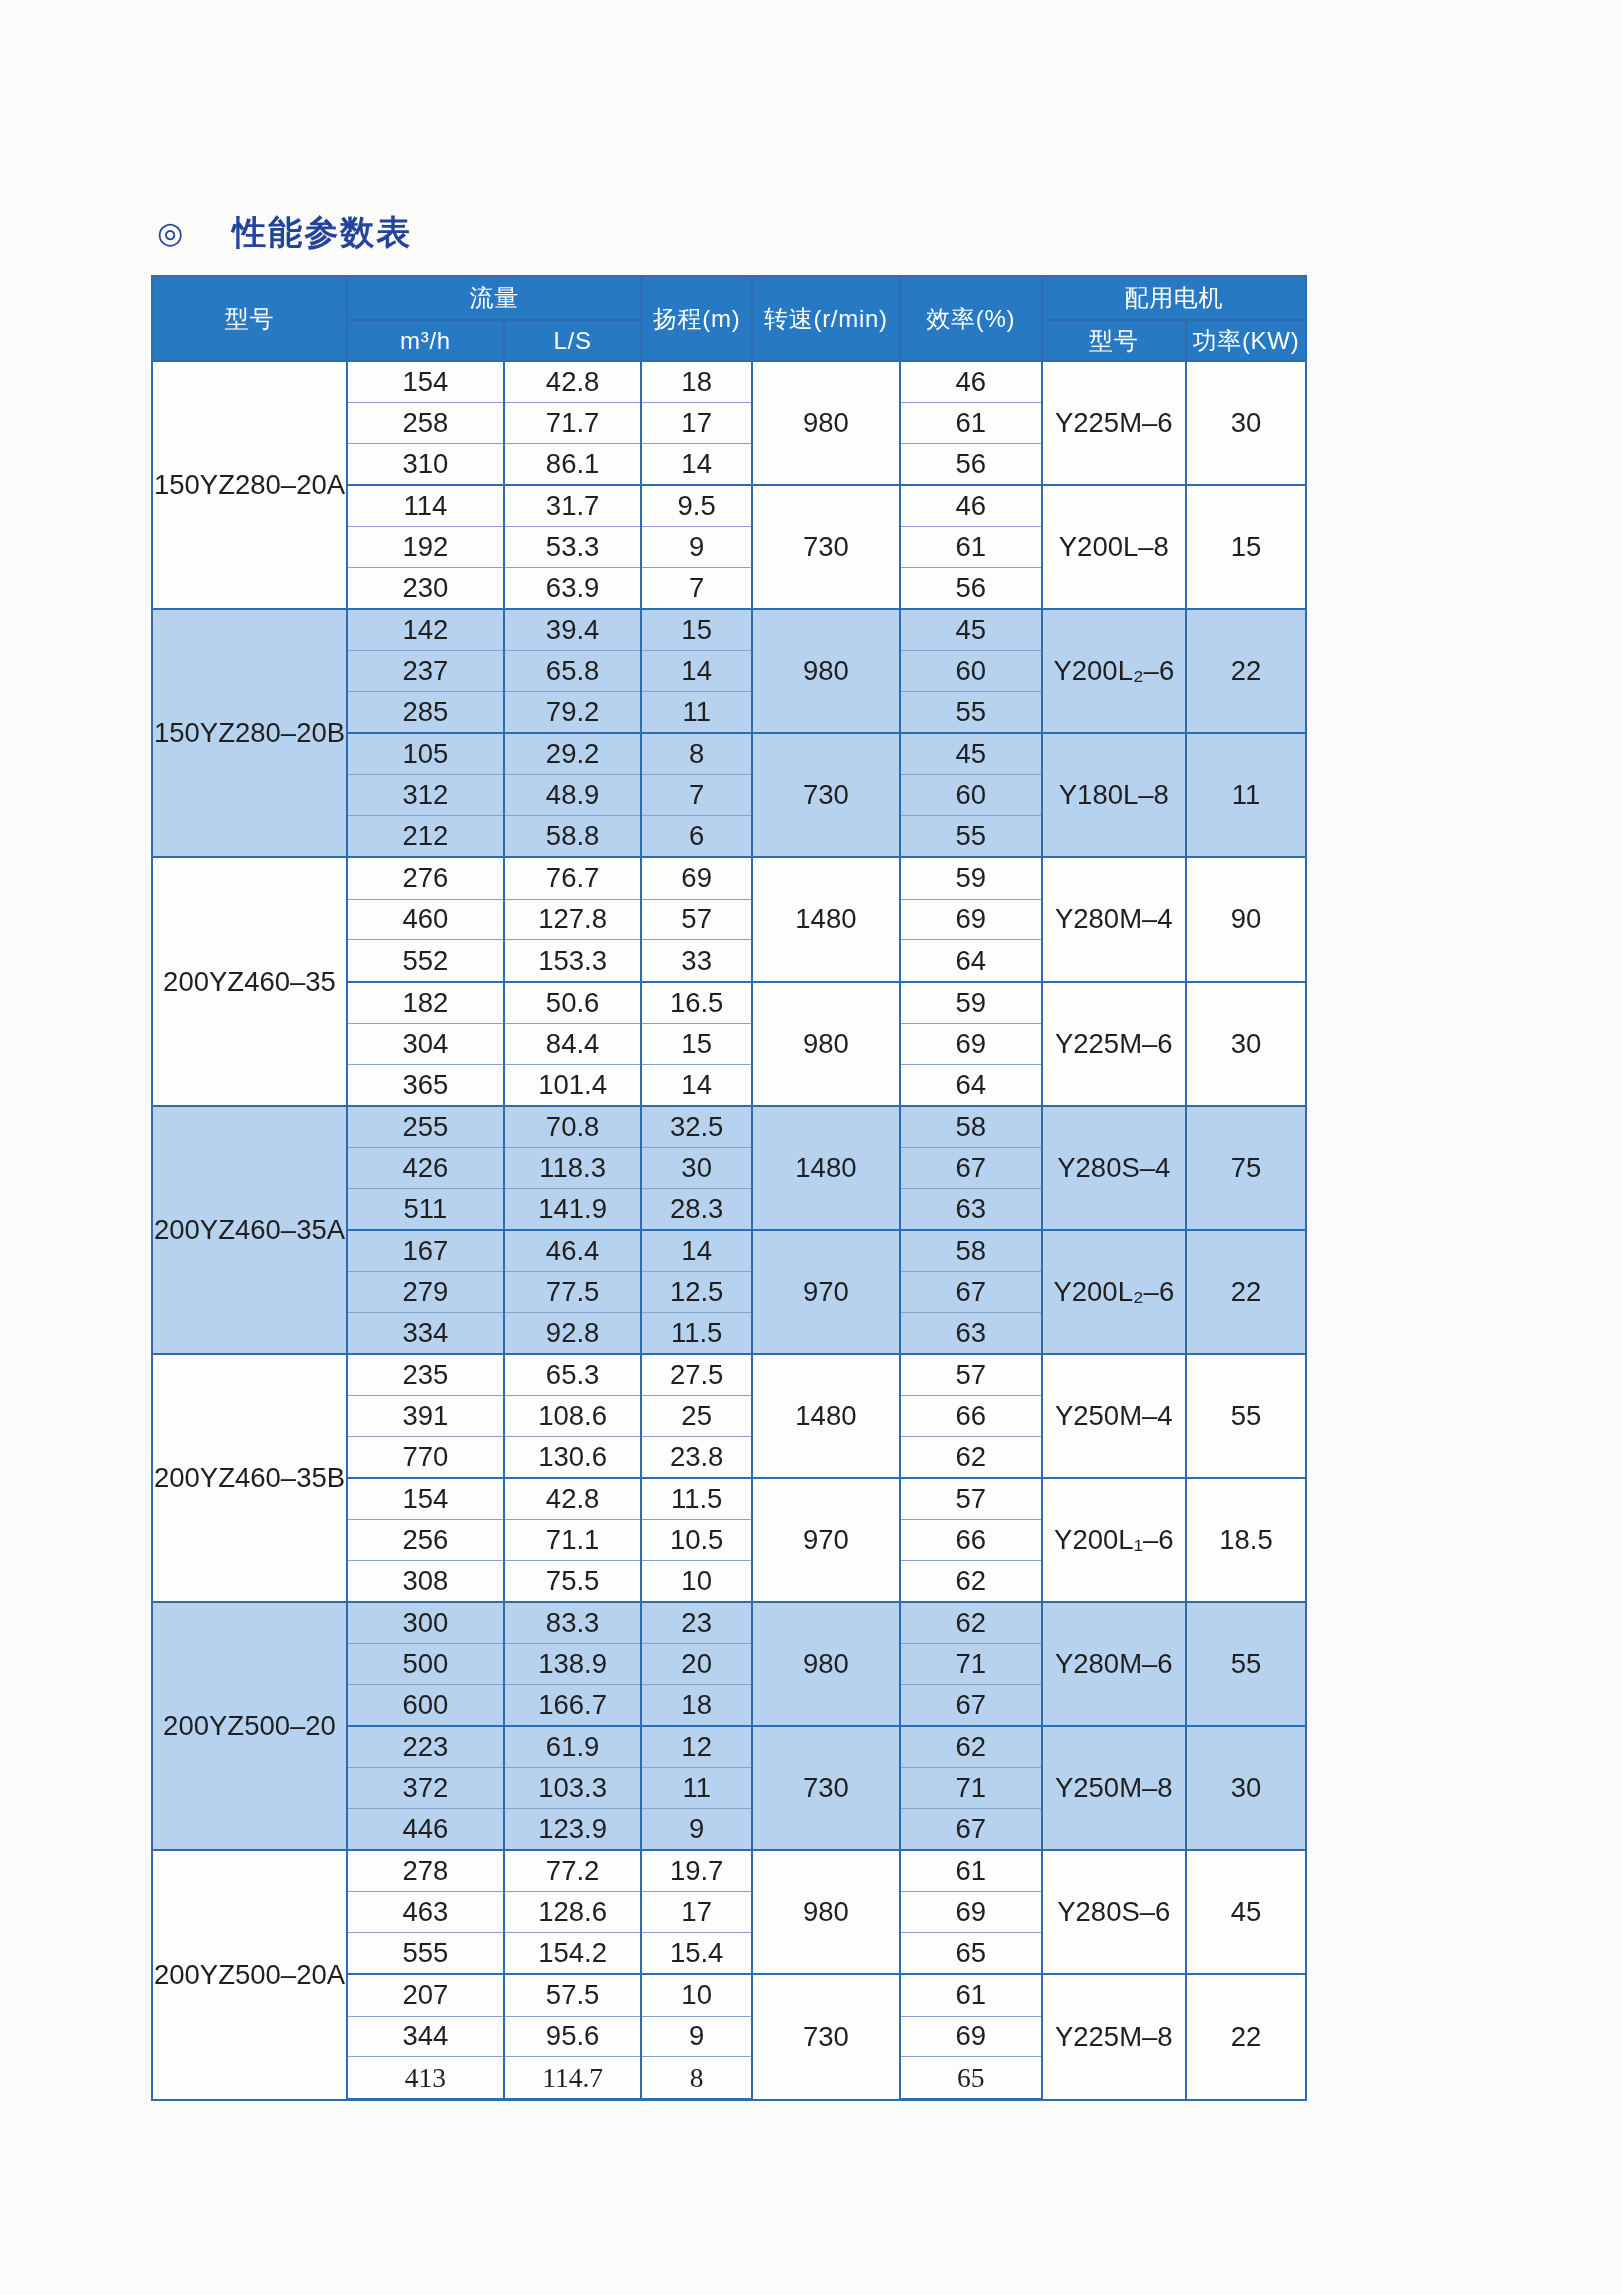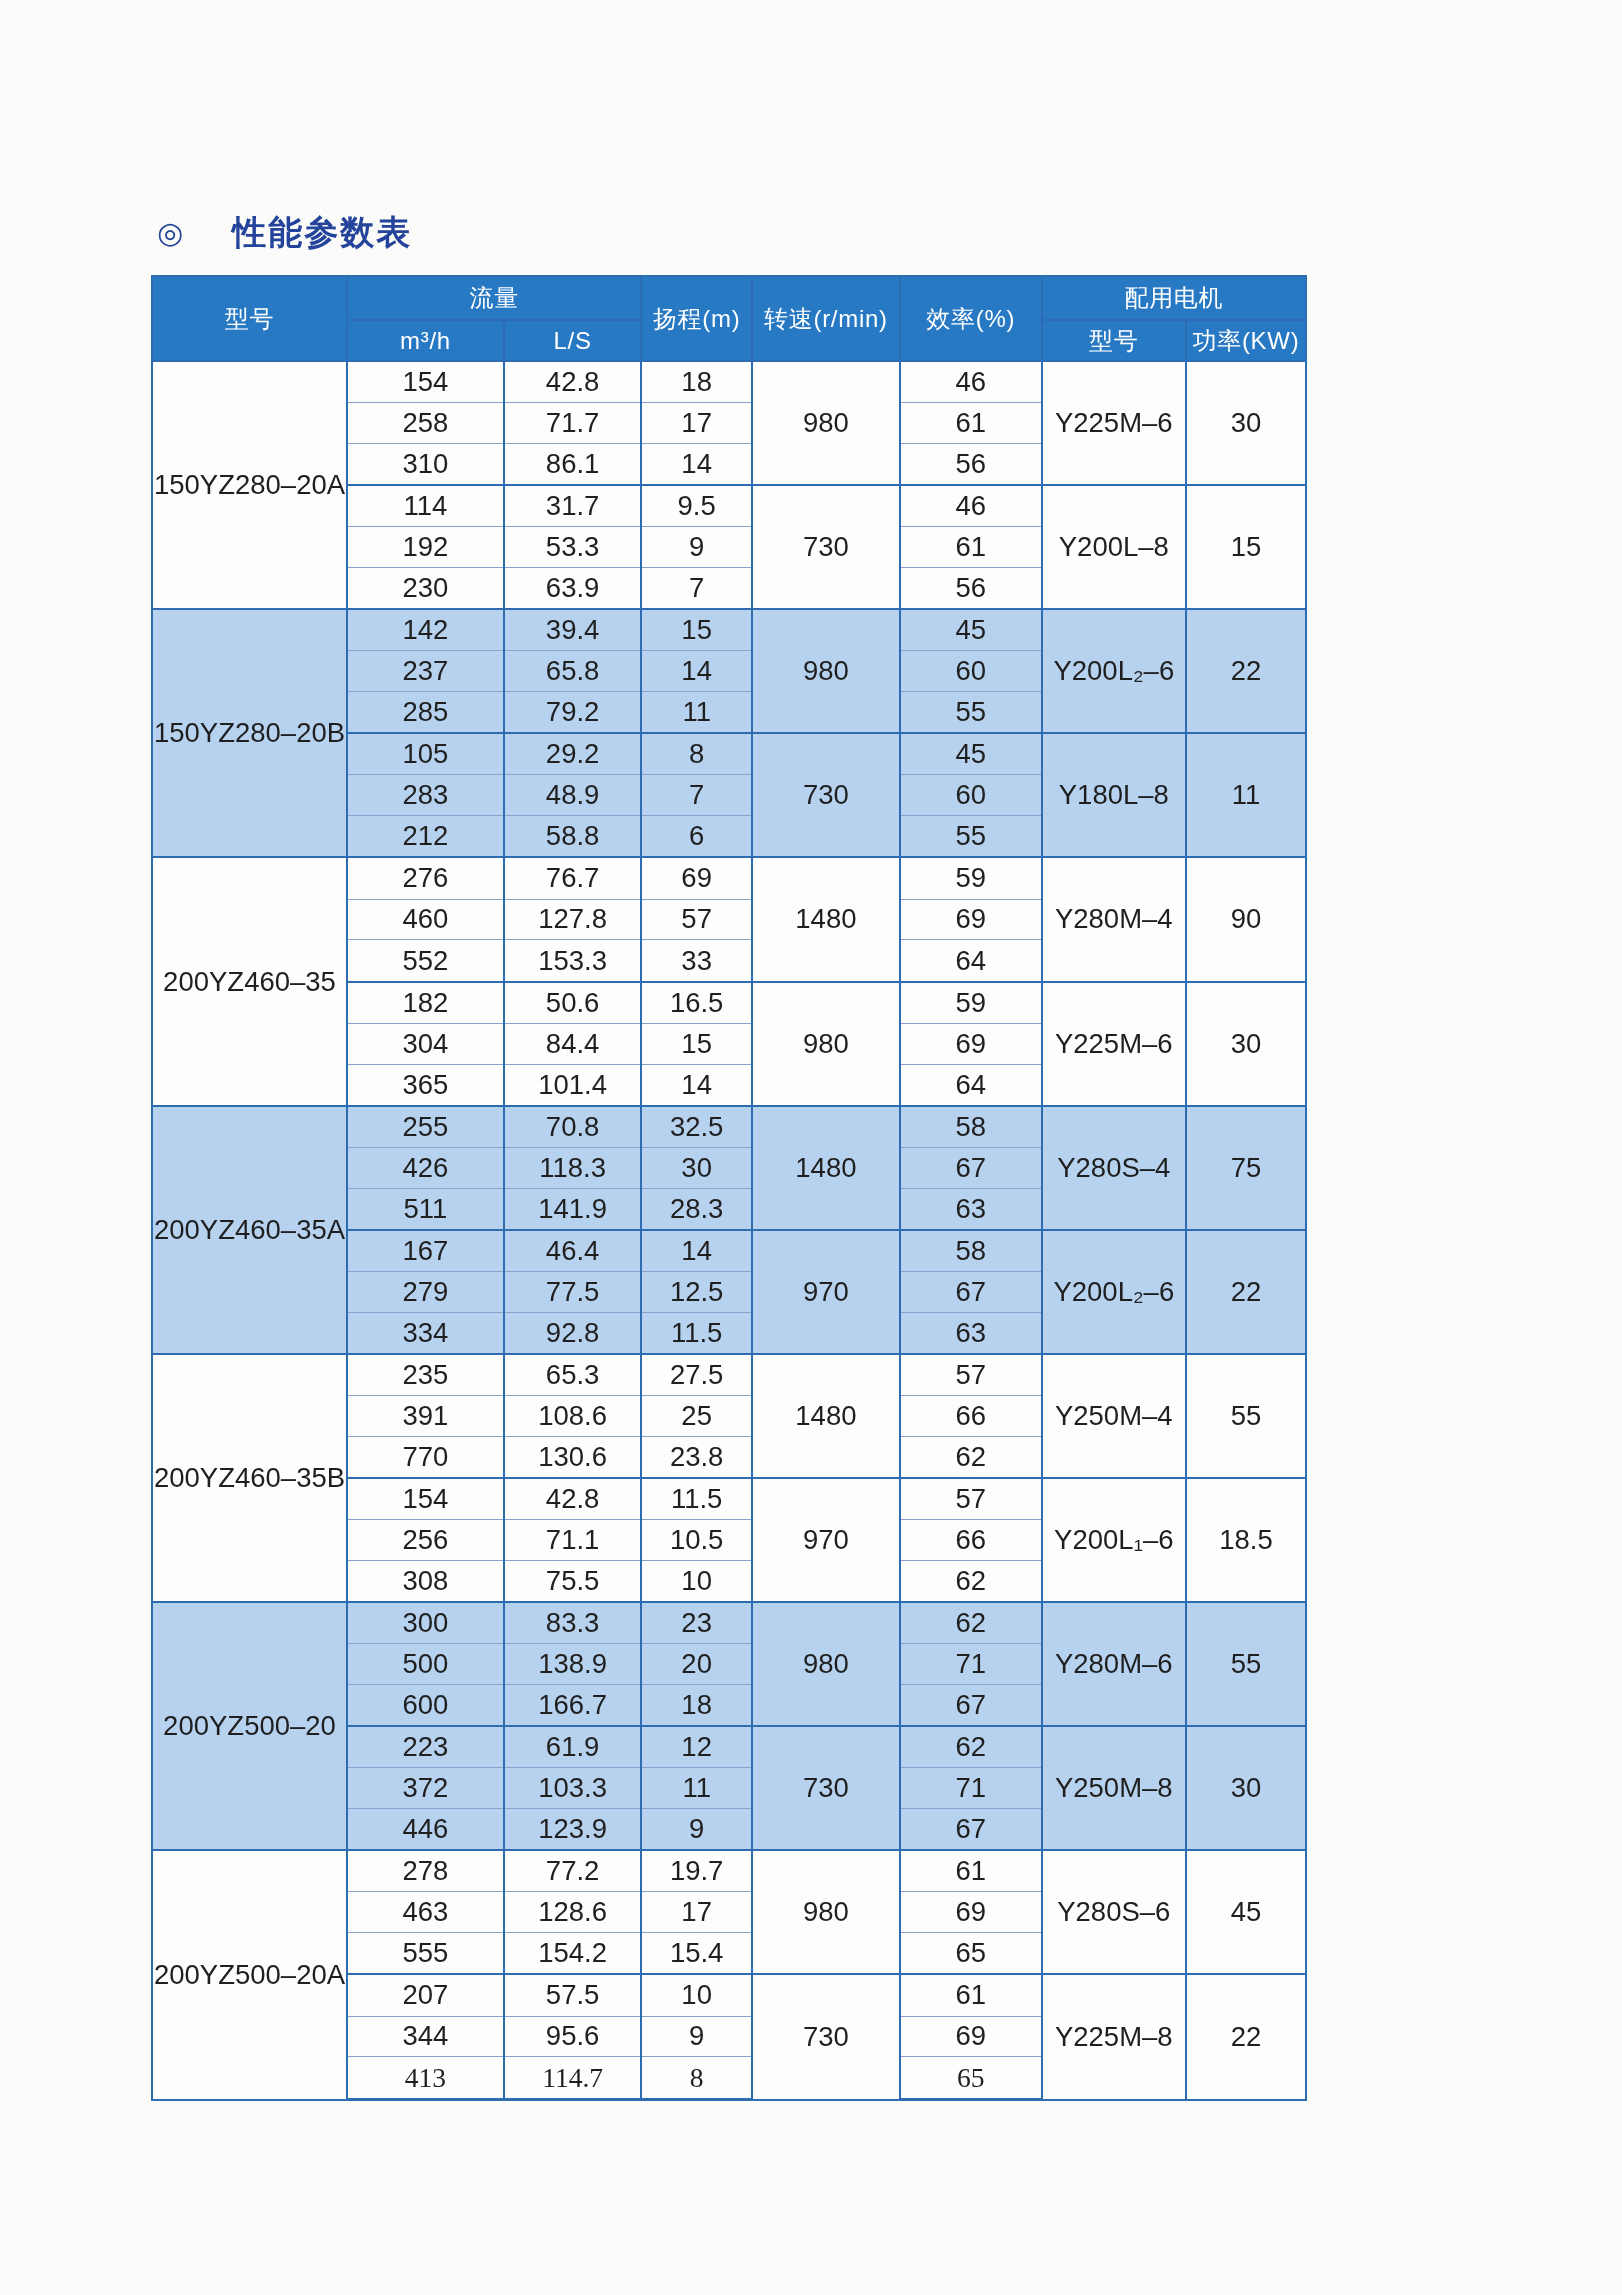--- a/index.html
+++ b/index.html
@@ -168,21 +168,21 @@
         <tr class="band-blue">
           <td class="strong-top">105</td>
           <td class="strong-top">29.2</td>
           <td class="strong-top">8</td>
           <td rowspan="3" class="strong-top">730</td>
           <td class="strong-top">45</td>
           <td rowspan="3" class="strong-top">Y180L–8</td>
           <td rowspan="3" class="strong-top">11</td>
         </tr>
         <tr class="band-blue">
-          <td class="thin-top">283</td>
+          <td class="thin-top">312</td>
           <td class="thin-top">48.9</td>
           <td class="thin-top">7</td>
           <td class="thin-top">60</td>
         </tr>
         <tr class="band-blue">
           <td class="thin-top">212</td>
           <td class="thin-top">58.8</td>
           <td class="thin-top">6</td>
           <td class="thin-top">55</td>
         </tr>

